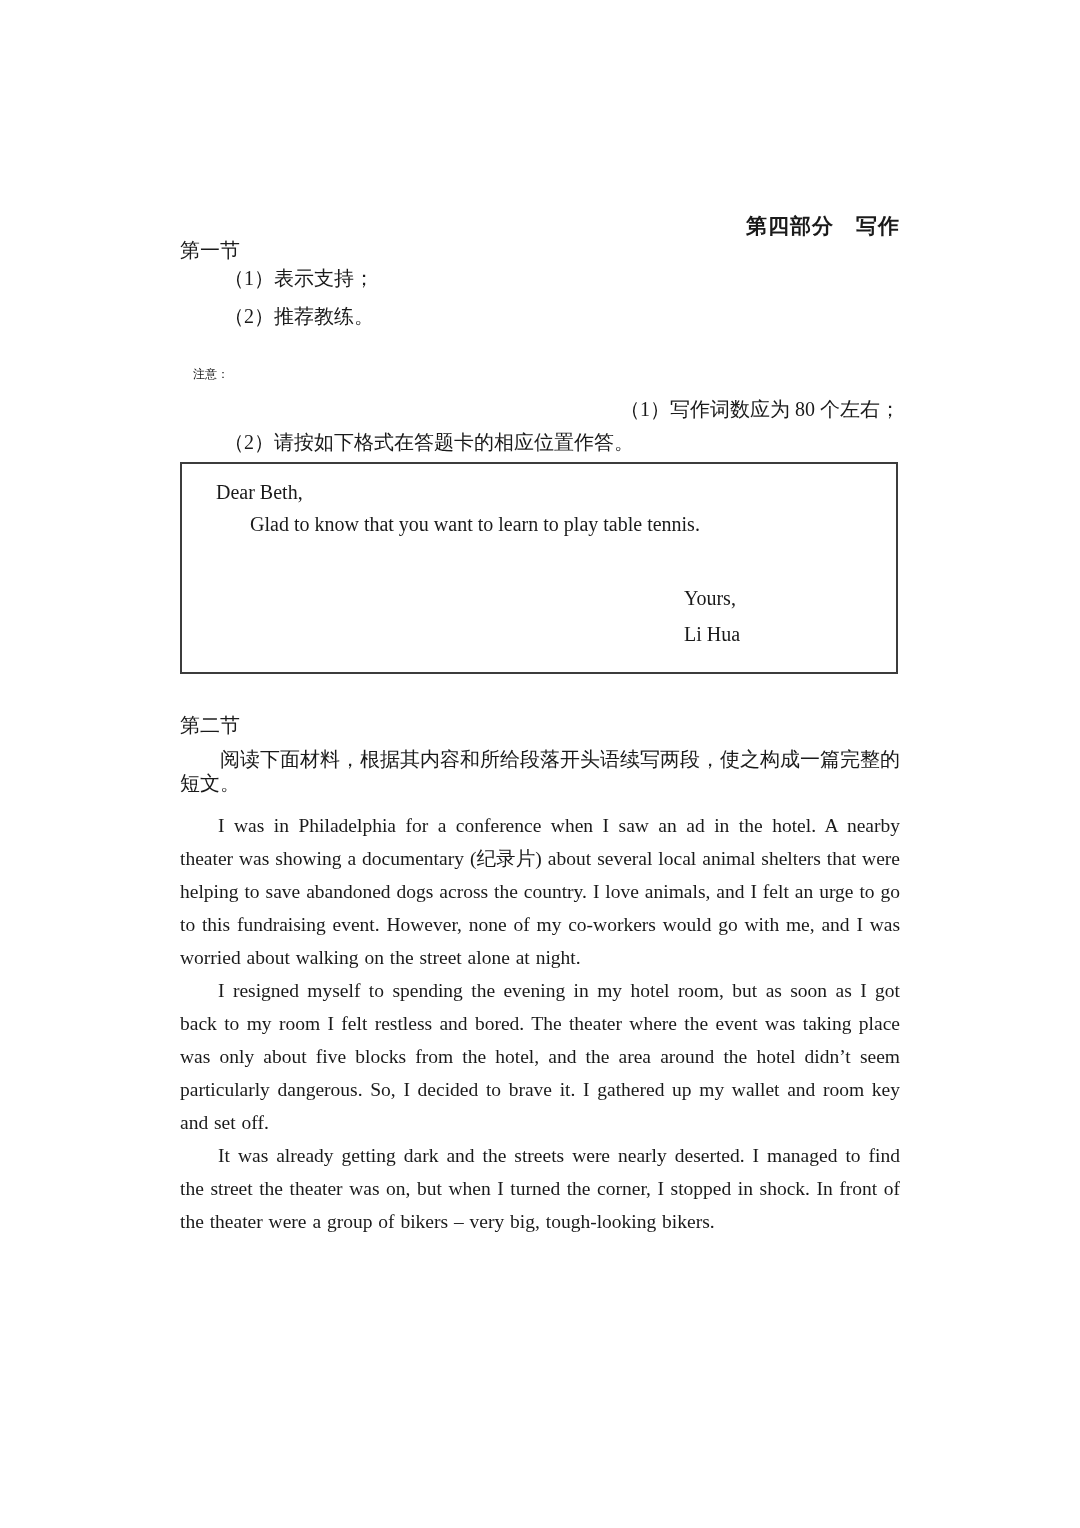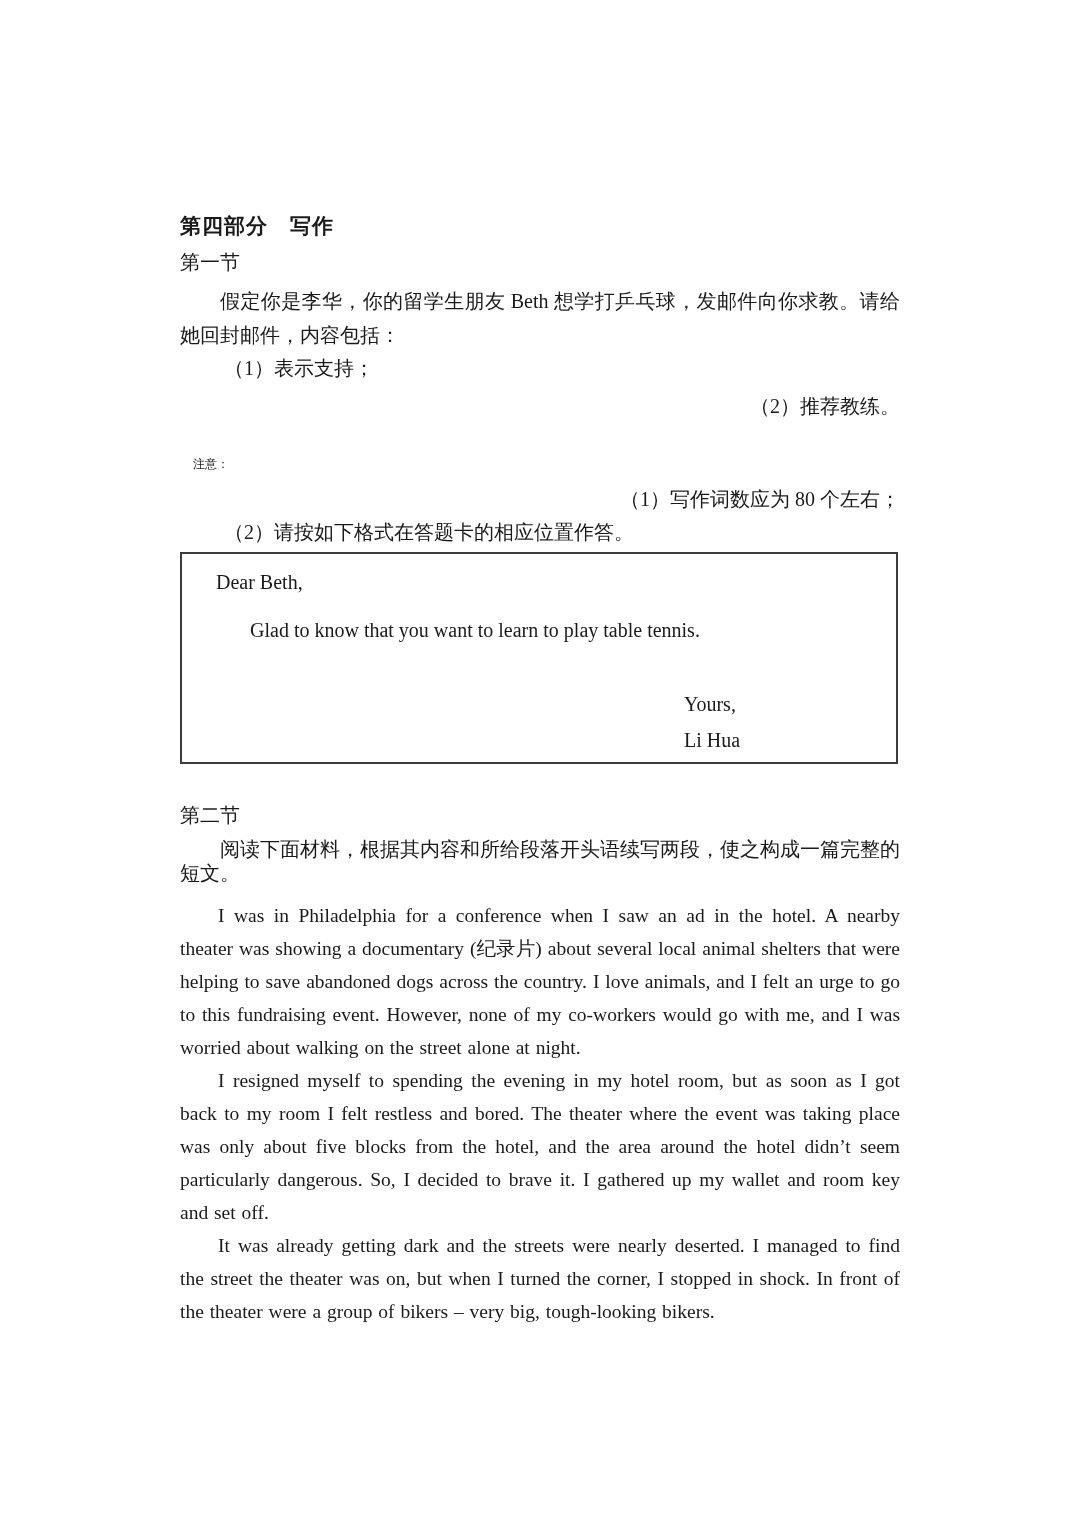--- a/index.html
+++ b/index.html
@@ -23,40 +23,41 @@
     top: 0;
     width: 720px;
   }
   .section-title {
     margin-top: 214px;
     font-size: 21px;
     line-height: 24px;
     font-weight: 700;
     font-family: "Liberation Sans", "DejaVu Sans", sans-serif;
     letter-spacing: 1px;
+    text-align: right;
   }
   .part-heading {
     font-size: 20px;
     line-height: 24px;
   }
-  .part1-heading { margin-top: 12px; }
+  .part1-heading { }
   .prompt {
     margin-top: 10px;
     font-size: 20px;
     line-height: 34px;
     text-indent: 2em;
     text-align: justify;
   }
   .point {
     font-size: 20px;
     line-height: 24px;
     padding-left: 2.2em;
   }
   .point-1 { margin-top: 4px; }
-  .point-2 { margin-top: 14px; text-align: right; }
+  .point-2 { margin-top: 14px; }
   .notice-heading {
     margin-top: 34px;
     font-size: 12px;
     line-height: 24px;
     margin-left: 13px;
   }
   .notice-item {
     font-size: 20px;
     line-height: 24px;
     padding-left: 2.2em;
@@ -66,21 +67,21 @@
   .letter-box {
     margin-top: 8px;
     width: 718px;
     height: 212px;
     border: 2px solid #3c3c3c;
     padding: 16px 20px 17px 34px;
     font-size: 20px;
   }
   .letter-salutation { line-height: 24px; }
   .letter-opening {
-    margin-top: 24px;
+    margin-top: 8px;
     line-height: 24px;
     text-indent: 34px;
   }
   .letter-closing {
     margin-top: 50px;
     line-height: 24px;
     margin-left: 468px;
   }
   .letter-signature {
     margin-top: 12px;
@@ -106,21 +107,20 @@
 </head>
 <body>
 
 <div class="page">
   <div class="content">
 
     <div class="section-title">第四部分　写作</div>
 
     <div class="part-heading part1-heading">第一节</div>
 
-    <div class="prompt">假定你是李华，你的留学生朋友 Beth 想学打乒乓球，发邮件向你求教。请给她回封邮件，内容包括：</div>
 
     <div class="point point-1">（1）表示支持；</div>
 
     <div class="point point-2">（2）推荐教练。</div>
 
     <div class="notice-heading">注意：</div>
 
     <div class="notice-item notice-item-1">（1）写作词数应为 80 个左右；</div>
 
     <div class="notice-item notice-item-2">（2）请按如下格式在答题卡的相应位置作答。</div>

